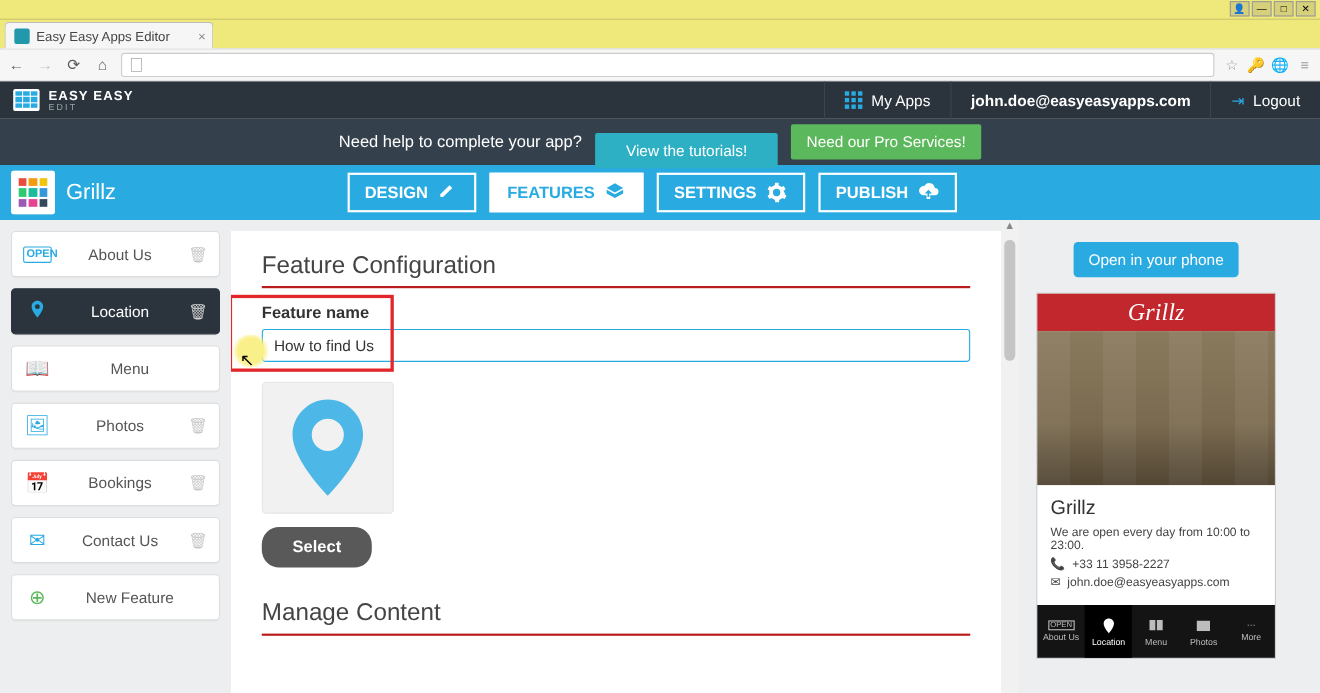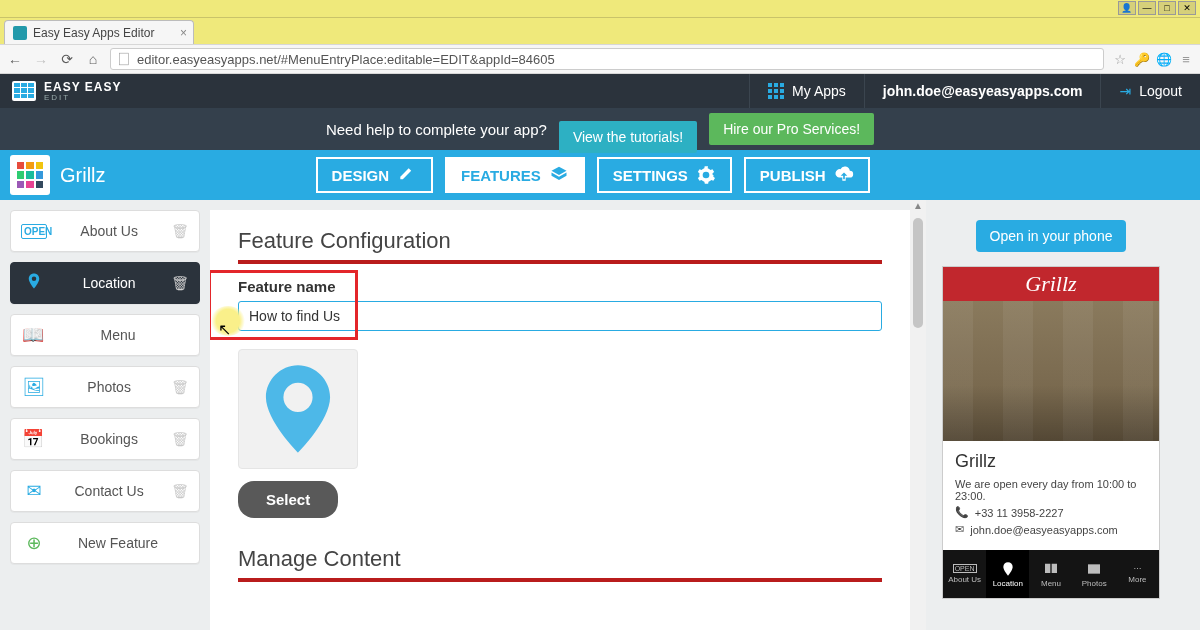--- a/index.html
+++ b/index.html
@@ -33,21 +33,21 @@
 .nav-right { margin-left:auto; display:flex; align-items:stretch; height:100%; }
 .nav-sep { width:1px; background:#3b454f; }
 .nav-item { padding:0 18px; display:flex; align-items:center; font-size:14px; gap:8px; }
 .nav-item .grid-ico { width:16px; height:16px; display:grid; grid-template-columns:repeat(3,1fr); grid-template-rows:repeat(3,1fr); gap:2px; }
 .nav-item .grid-ico div { background:#29abe2; }
 .logout-ico { color:#29abe2; font-size:14px; }
 
 
 .help-bar { height: 42px; background:#34404c; display:flex; align-items:center; justify-content:center; gap:12px; }
 .help-bar span { color:#fff; font-size:15px; }
-.btn-teal { background:#2db0c3; color:#fff; border:none; padding:8px 14px; font-size:14px; border-radius:2px;margin-top:16px; }
+.btn-teal { background:#2db0c3; color:#fff; border:none; padding:8px 28px; font-size:14px; border-radius:2px;margin-top:16px; }
 .btn-green { background:#5cb85c; color:#fff; border:none; padding:8px 14px; font-size:14px; border-radius:2px; }
 
 
 .blue-bar { height:50px; background:#29abe2; display:flex; align-items:center; padding:0 10px; gap:10px; }
 .app-icon { width:40px; height:40px; background:#fff; border-radius:3px; display:grid; grid-template-columns:repeat(3,1fr); grid-template-rows:repeat(3,1fr); gap:2px; padding:5px; border:2px solid rgba(255,255,255,.4);}
 .app-icon div:nth-child(1){background:#e74c3c}.app-icon div:nth-child(2){background:#f39c12}.app-icon div:nth-child(3){background:#f1c40f}.app-icon div:nth-child(4){background:#2ecc71}.app-icon div:nth-child(5){background:#1abc9c}.app-icon div:nth-child(6){background:#3498db}.app-icon div:nth-child(7){background:#9b59b6}.app-icon div:nth-child(8){background:#e84393}.app-icon div:nth-child(9){background:#34495e}
 .app-name { color:#fff; font-size:20px; font-weight:500; }
 .section-tabs { margin-left:200px; display:flex; gap:12px; }
 .sec-tab { border:2px solid #fff; color:#fff; background:transparent; height:36px; padding:0 14px; display:flex; align-items:center; gap:8px; font-size:15px; font-weight:bold; }
 .sec-tab.active { background:#fff; color:#29abe2;justify-content:center; }
@@ -60,21 +60,21 @@
 .side-item.active { background:#2b333c; color:#fff; border-color:#2b333c; }
 .side-item .ico { width:26px; text-align:center; color:#29abe2; font-size:18px; }
 .side-item.active .ico { color:#29abe2; }
 .side-item .lbl { flex:1; text-align:center; font-size:14px; color:#555; }
 .side-item.active .lbl { color:#fff; }
 .side-item .trash { color:#c8c8c8; font-size:14px; }
 .side-item.active .trash { color:#d0d0d0; }
 .side-item.new .ico { color:#5cb85c; }
 
 .main { flex:1; background:#fff; margin:10px 0 0 0; padding:18px 28px; position:relative; overflow:hidden; max-width:700px;}
-.main h2 { font-size:22px; font-weight:400; color:#444; border-bottom:4px solid #b91c1c; padding-bottom:6px; margin-bottom:14px; }
+.main h2 { font-size:22px; font-weight:400; color:#444; border-bottom:2px solid #b91c1c; padding-bottom:6px; margin-bottom:14px; }
 .field-group { position:relative; }
 .field-label { font-size:15px; font-weight:bold; color:#333; margin-bottom:6px; display:block; }
 .highlight-box { position:absolute; left:-30px; top:-8px; width:150px; height:70px; border:3px solid #e3262a; pointer-events:none; }
 .yellow-spot { position:absolute; left:-28px; top:28px; width:36px; height:30px; background:radial-gradient(circle,#faf08a 0%,#faf08a 50%,transparent 72%); border-radius:50%; pointer-events:none; }
 .cursor-arrow { position:absolute; left:-20px; top:42px; font-size:16px; color:#000; pointer-events:none; }
 .text-input { width:100%; height:30px; border:1px solid #29abe2; border-radius:3px; padding:0 10px; font-size:14px; color:#333; outline:none; }
 .icon-preview { width:120px; height:120px; background:#f1f1f1; border:1px solid #e5e5e5; border-radius:4px; display:flex; align-items:center; justify-content:center; margin:8px 0 12px; }
 .icon-preview svg { width:70px; height:90px; fill:#4db8e8; }
 .btn-dark { background:#595959; color:#fff; border:none; border-radius:16px; padding:10px 28px; font-size:15px; font-weight:bold; }
 
@@ -121,21 +121,20 @@
 
 <div class="toolbar">
   <div class="tb-icon">←</div>
   <div class="tb-icon disabled">→</div>
   <div class="tb-icon">⟳</div>
   <div class="tb-icon">⌂</div>
   <div class="urlbar">
     <svg class="page-icon" viewBox="0 0 24 24">
         <rect x="4" y="2" width="16" height="20" fill="#fff" stroke="#999"></rect>
       </svg>
-    <span>editor.easyeasyapps.net/#MenuEntryPlace:editable=EDIT&amp;appId=84605</span>
   </div>
   <div class="rt-icons">
     <span>☆</span>
     <span style="color:#c0a030">🔑</span>
     <span style="color:#5bb3e0">🌐</span>
     <span>≡</span>
   </div>
 </div>
 
 <div class="app-top">
@@ -180,21 +179,21 @@
     <div class="nav-item">
       <span class="logout-ico">⇥</span>
       <span>Logout</span>
     </div>
   </div>
 </div>
 
 <div class="help-bar">
   <span>Need help to complete your app?</span>
   <button class="btn-teal">View the tutorials!</button>
-  <button class="btn-green">Hire our Pro Services!</button>
+  <button class="btn-green">Need our Pro Services!</button>
 </div>
 
 <div class="blue-bar">
   <div class="app-icon">
       <div></div>
       <div></div>
       <div></div>
       <div></div>
       <div></div>
       <div></div>

